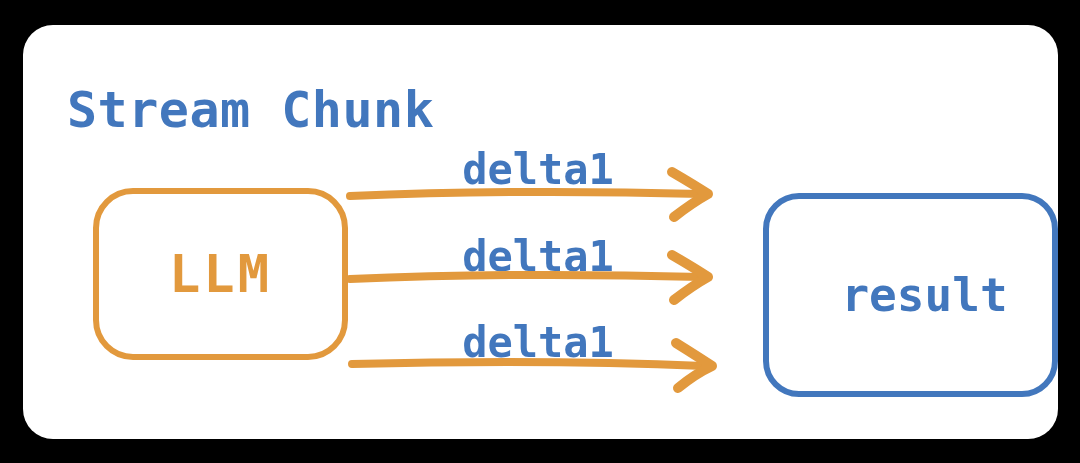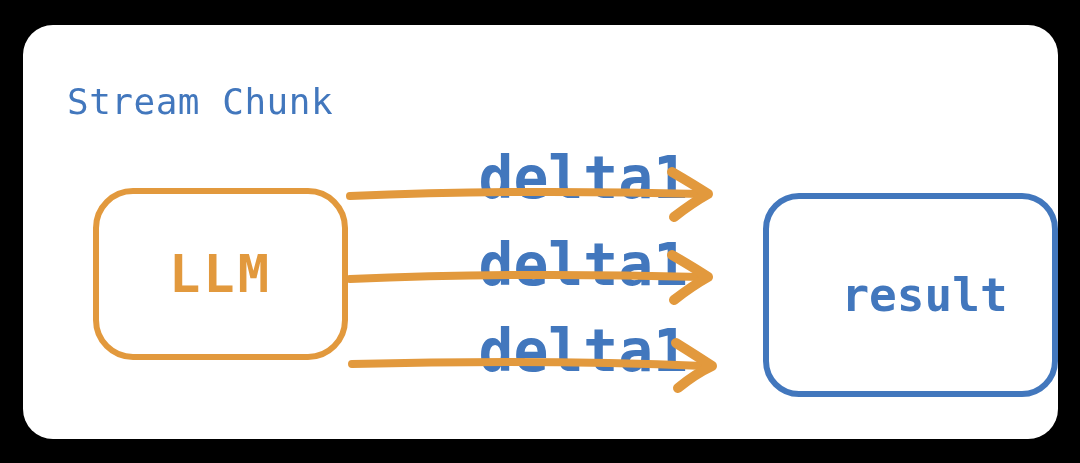--- a/index.html
+++ b/index.html
@@ -26,22 +26,22 @@
     top: 25px;
     width: 1035px;
     height: 414px;
     background: var(--card-bg);
     border-radius: 30px;
   }
   .diagram-title {
     position: absolute;
     left: 44px;
     top: 56px;
-    font-size: 36px;
-    font-weight: normal;
+    font-size: 50px;
+    font-weight: bold;
     color: var(--blue);
     white-space: nowrap;
     letter-spacing: 0.5px;
   }
   .node {
     position: absolute;
     display: flex;
     align-items: center;
     justify-content: center;
     background: transparent;
@@ -87,22 +87,22 @@
     stroke: var(--orange);
     stroke-linecap: round;
     stroke-linejoin: round;
   }
   .arrow-line { stroke-width: 8; }
   .arrow-head { stroke-width: 10; }
   .arrow-label {
     position: absolute;
     left: 365px;
     width: 300px;
-    text-align: right;
-    font-size: 58px;
+    text-align: center;
+    font-size: 42px;
     font-weight: bold;
     color: var(--blue);
     line-height: 1;
     white-space: nowrap;
   }
   .arrow-label-1 { top: 124px; }
   .arrow-label-2 { top: 211px; }
   .arrow-label-3 { top: 297px; }
 </style>
 </head>

